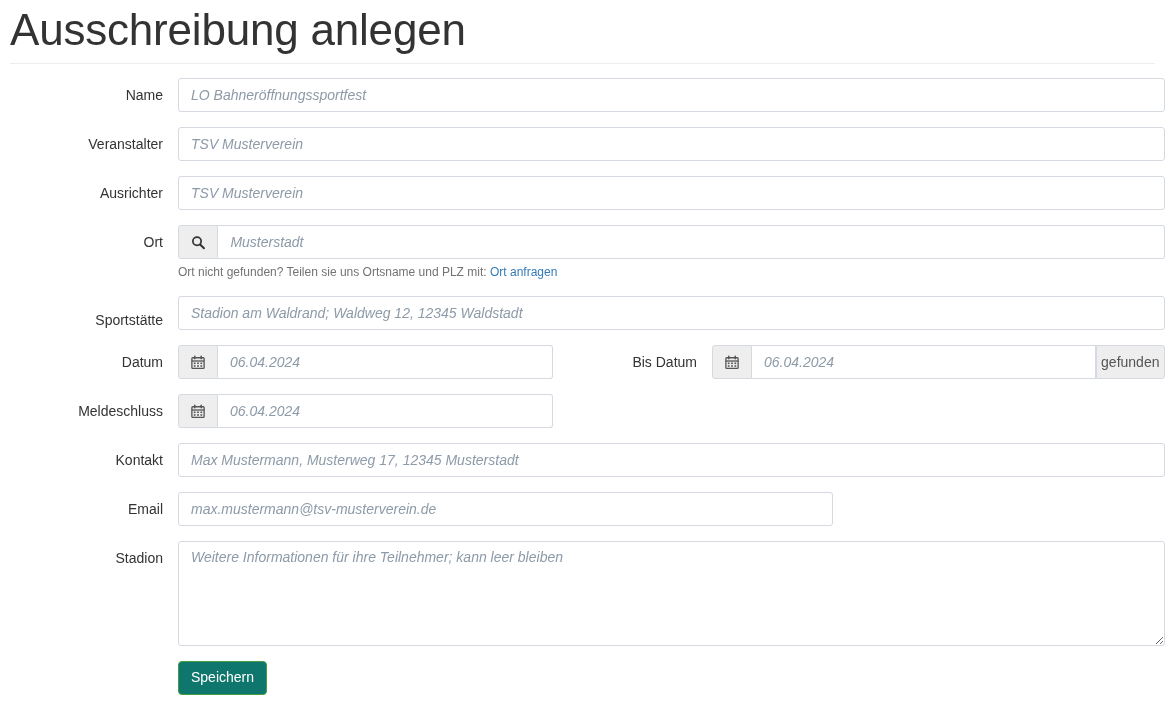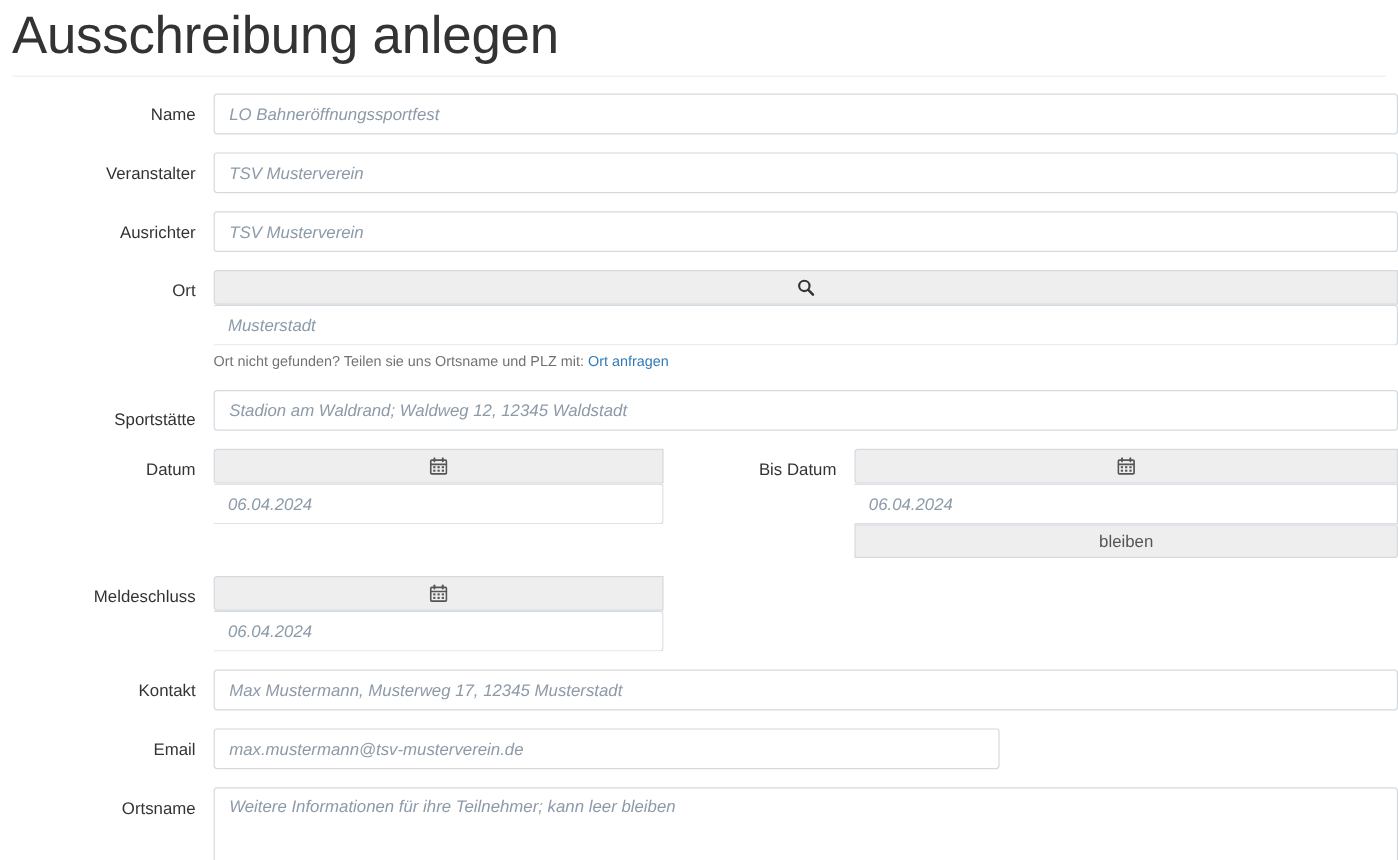--- a/index.html
+++ b/index.html
@@ -89,21 +89,20 @@
     height: 105px;
     resize: vertical;
     overflow: auto;
   }
 
   
   .input-group {
     display: flex;
     width: 100%;
     align-items: stretch;
-    flex-direction: column;
   }
   .input-group .form-control {
     border-radius: 0 3px 3px 0;
     flex: 1 1 auto;
     min-width: 0;
   }
   .input-group.has-append .form-control {
     border-radius: 0;
   }
   .input-group-addon {
@@ -288,21 +287,21 @@
                 <line x1="11.7" y1="0.8" x2="11.7" y2="3.6" stroke="#555555" stroke-width="1.7" stroke-linecap="round"></line>
                 <rect x="3.2" y="8" width="2" height="1.8" fill="#555555"></rect>
                 <rect x="7" y="8" width="2" height="1.8" fill="#555555"></rect>
                 <rect x="10.8" y="8" width="2" height="1.8" fill="#555555"></rect>
                 <rect x="3.2" y="11.1" width="2" height="1.8" fill="#555555"></rect>
                 <rect x="7" y="11.1" width="2" height="1.8" fill="#555555"></rect>
                 <rect x="10.8" y="11.1" width="2" height="1.8" fill="#555555"></rect>
               </svg>
             </span>
             <input type="text" class="form-control" placeholder="06.04.2024" style="">
-            <span class="input-group-addon addon-right">bleiben</span>
+            <span class="input-group-addon addon-right">gefunden</span>
           </div>
         </div>
       </div>
     </div>
 
     <div class="form-row">
       <div class="col-label">Meldeschluss</div>
       <div class="col-field" style="flex:0 0 375px;width:375px;">
         <div class="input-group">
           <span class="input-group-addon">
@@ -332,21 +331,21 @@
     </div>
 
     <div class="form-row">
       <div class="col-label">Email</div>
       <div class="col-field">
         <input type="text" class="form-control field-narrow" placeholder="max.mustermann@tsv-musterverein.de" style="">
       </div>
     </div>
 
     <div class="form-row">
-      <div class="col-label">Ortsname</div>
+      <div class="col-label">Stadion</div>
       <div class="col-field">
         <textarea class="form-control" placeholder="Weitere Informationen für ihre Teilnehmer; kann leer bleiben" style=""></textarea>
       </div>
     </div>
 
     <div class="form-row btn-row">
       <div class="col-label"></div>
       <div class="col-field">
         <button type="submit" class="btn btn-success">Speichern</button>
       </div>

